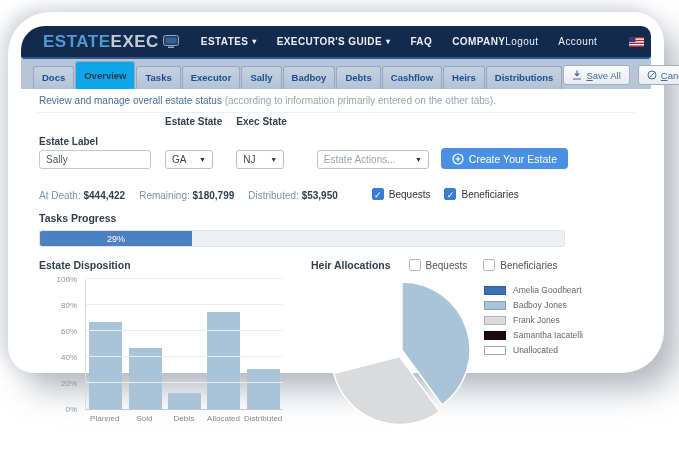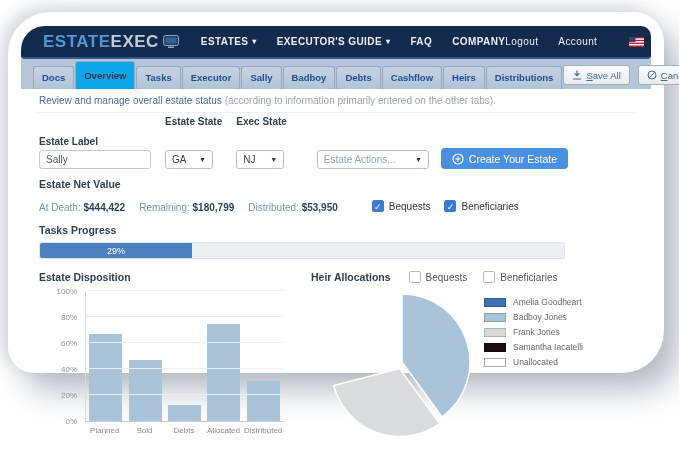--- a/index.html
+++ b/index.html
@@ -215,21 +215,20 @@
           <svg width="12" height="12" viewBox="0 0 12 12">
               <circle cx="6" cy="6" r="5" stroke="#fff" stroke-width="1.2" fill="none"></circle>
               <path d="M6 3.5v5M3.5 6h5" stroke="#fff" stroke-width="1.2"></path>
             </svg>
         </span>
         <span>Create Your Estate</span>
       </button>
     </div>
 
     <div class="net-section">
-      <div class="section-title">Estate Net Value</div>
       <div class="stats-row">
         <div id="stats" style="display:flex;align-items:center;">
             <span class="stat"><span class="stat-label">At Death: </span><span class="stat-value">$444,422</span></span>
             <span class="stat"><span class="stat-label">Remaining: </span><span class="stat-value">$180,799</span></span>
             <span class="stat"><span class="stat-label">Distributed: </span><span class="stat-value">$53,950</span></span>
           </div>
         <div id="nvChecks">
             <label class="cb-wrap">
               <span class="cb checked">✓</span>
               <span class="cb-label">Bequests</span>

